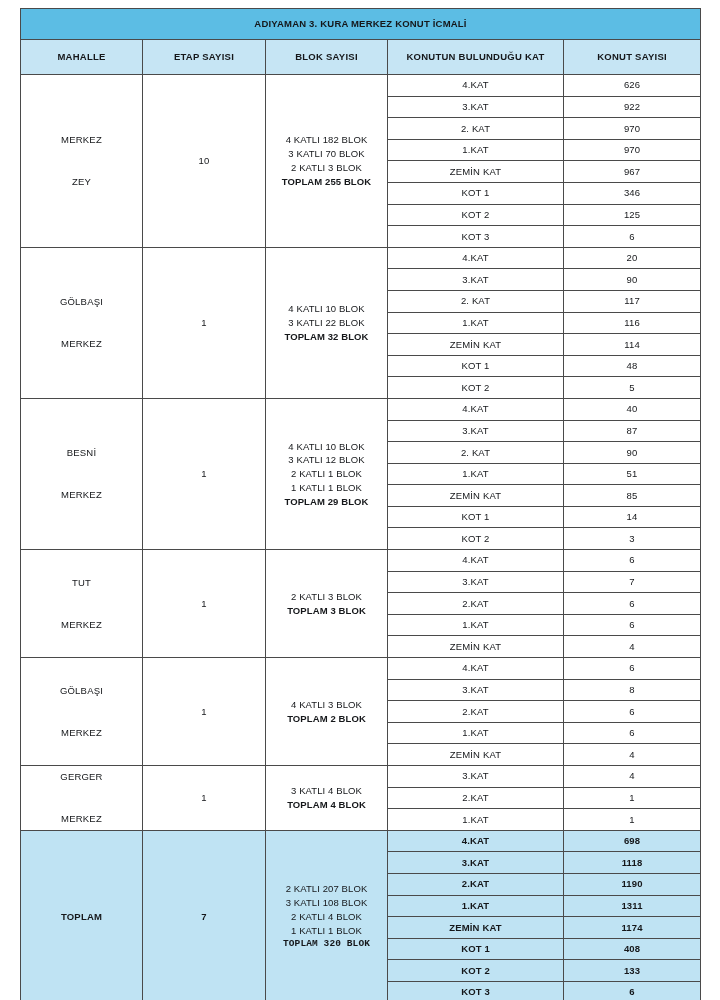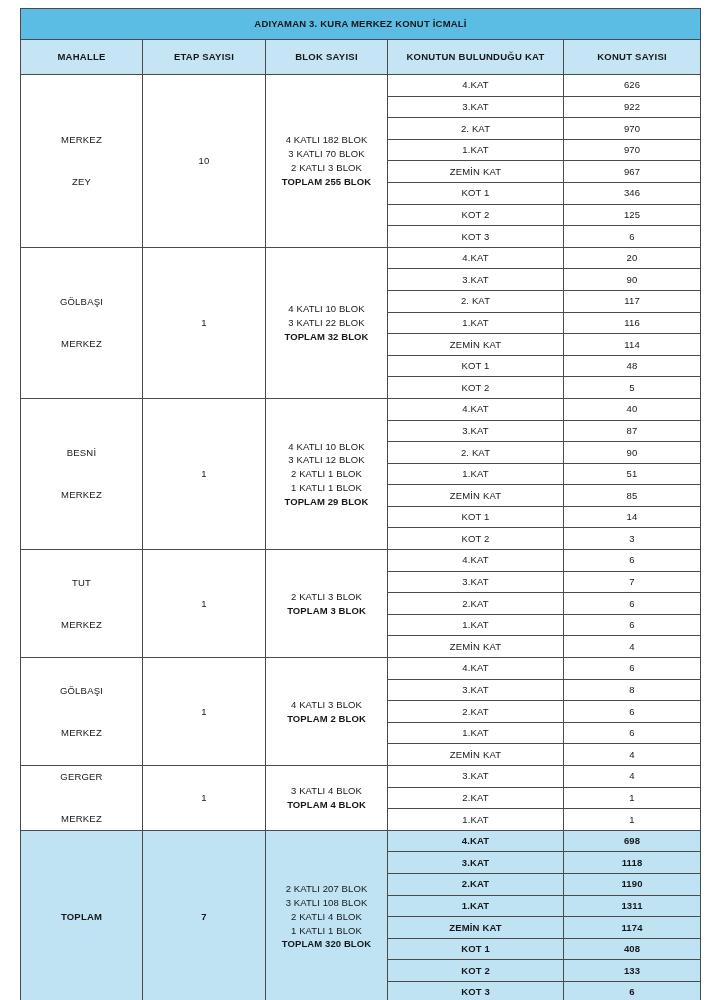--- a/index.html
+++ b/index.html
@@ -98,21 +98,21 @@
   tr.total-band td {
     background: #bfe3f3;
   }
   tr.total-band td.kat-cell,
   tr.total-band td.konut-cell,
   tr.total-band td.group-cell,
   tr.total-band td.blok-cell {
     font-weight: bold;
   }
   tr.total-band td.blok-cell .bl { font-weight: normal; }
-  tr.total-band td.blok-cell .bl.total { font-weight: bold; }
+  tr.total-band td.blok-cell .bl.total { font-weight: bold; font-family: Liberation Mono, monospace; }
 </style>
 </head>
 <body>
 
 <div class="sheet">
   <table class="icmal">
     <colgroup>
       <col class="c-mahalle">
       <col class="c-etap">
       <col class="c-blok">

